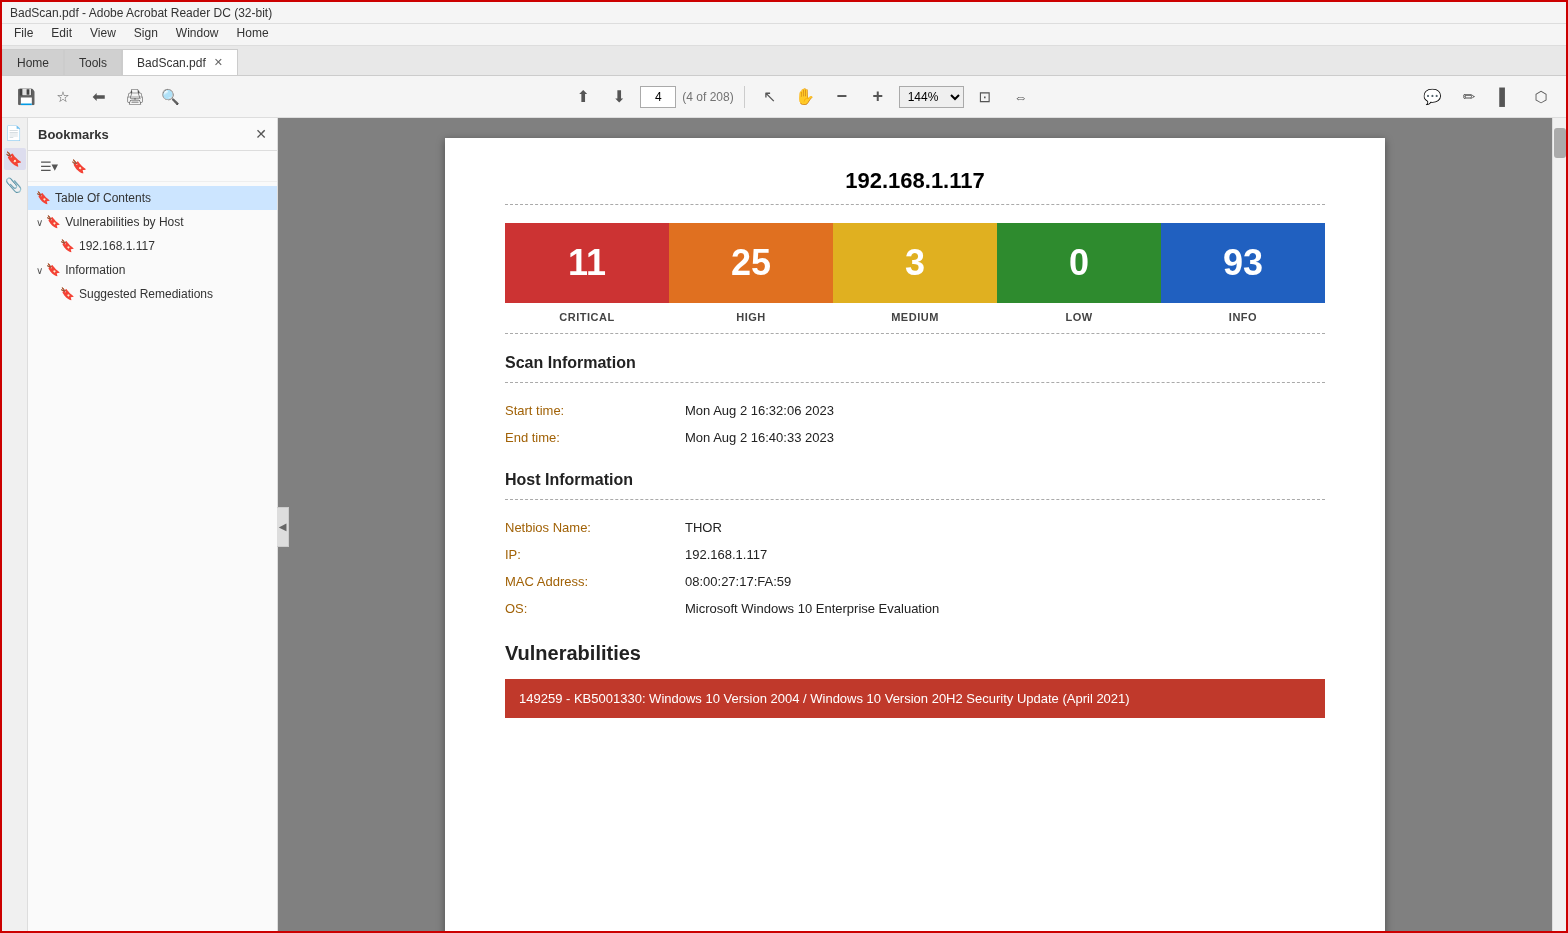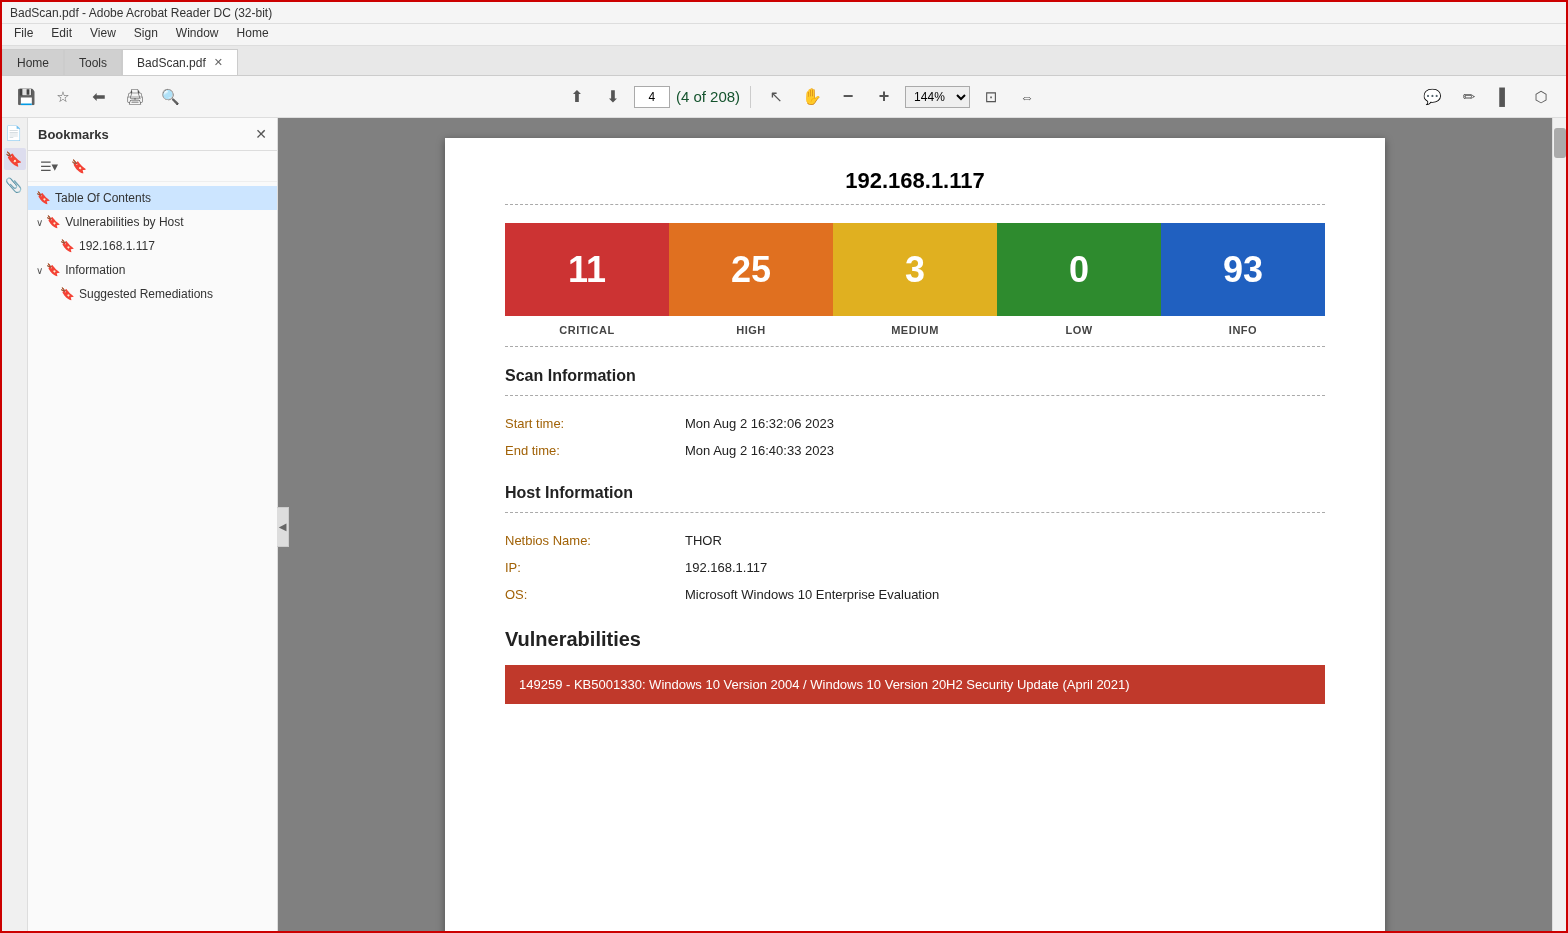--- a/index.html
+++ b/index.html
@@ -101,22 +101,22 @@
       gap: 6px;
     }
     .page-input {
       width: 36px;
       height: 22px;
       text-align: center;
       border: 1px solid #aaa;
       font-size: 12px;
     }
     .page-info {
-      font-size: 15px;
-      color: #14532d;
+      font-size: 12px;
+      color: #737373;
     }
     .zoom-select {
       height: 22px;
       font-size: 12px;
       border: 1px solid #aaa;
       padding: 0 4px;
       width: 65px;
     }
 
     
@@ -286,21 +286,21 @@
     }
 
     
     .severity-bar {
       display: flex;
       width: 100%;
       margin-bottom: 4px;
     }
     .severity-cell {
       flex: 1;
-      height: 93px;
+      height: 80px;
       display: flex;
       align-items: center;
       justify-content: center;
       font-size: 36px;
       font-weight: bold;
       color: #fff;
     }
     .severity-cell.critical { background: #cc3333; }
     .severity-cell.high { background: #e07020; }
     .severity-cell.medium { background: #e0b020; }
@@ -588,20 +588,24 @@
         <tbody>
             <tr>
           <td>Netbios Name:</td>
           <td>THOR</td>
         </tr>
         <tr>
           <td>IP:</td>
           <td>192.168.1.117</td>
         </tr>
         <tr>
+          <td>MAC Address:</td>
+          <td>08:00:27:17:FA:59</td>
+        </tr>
+        <tr>
           <td>OS:</td>
           <td>Microsoft Windows 10 Enterprise Evaluation</td>
         </tr>
       </tbody>
         </table>
 
       <div class="vuln-section-title">Vulnerabilities</div>
       <div class="vuln-item">
         <span>149259 - KB5001330: Windows 10 Version 2004 / Windows 10 Version 20H2 Security Update (April 2021)</span>
       </div>

